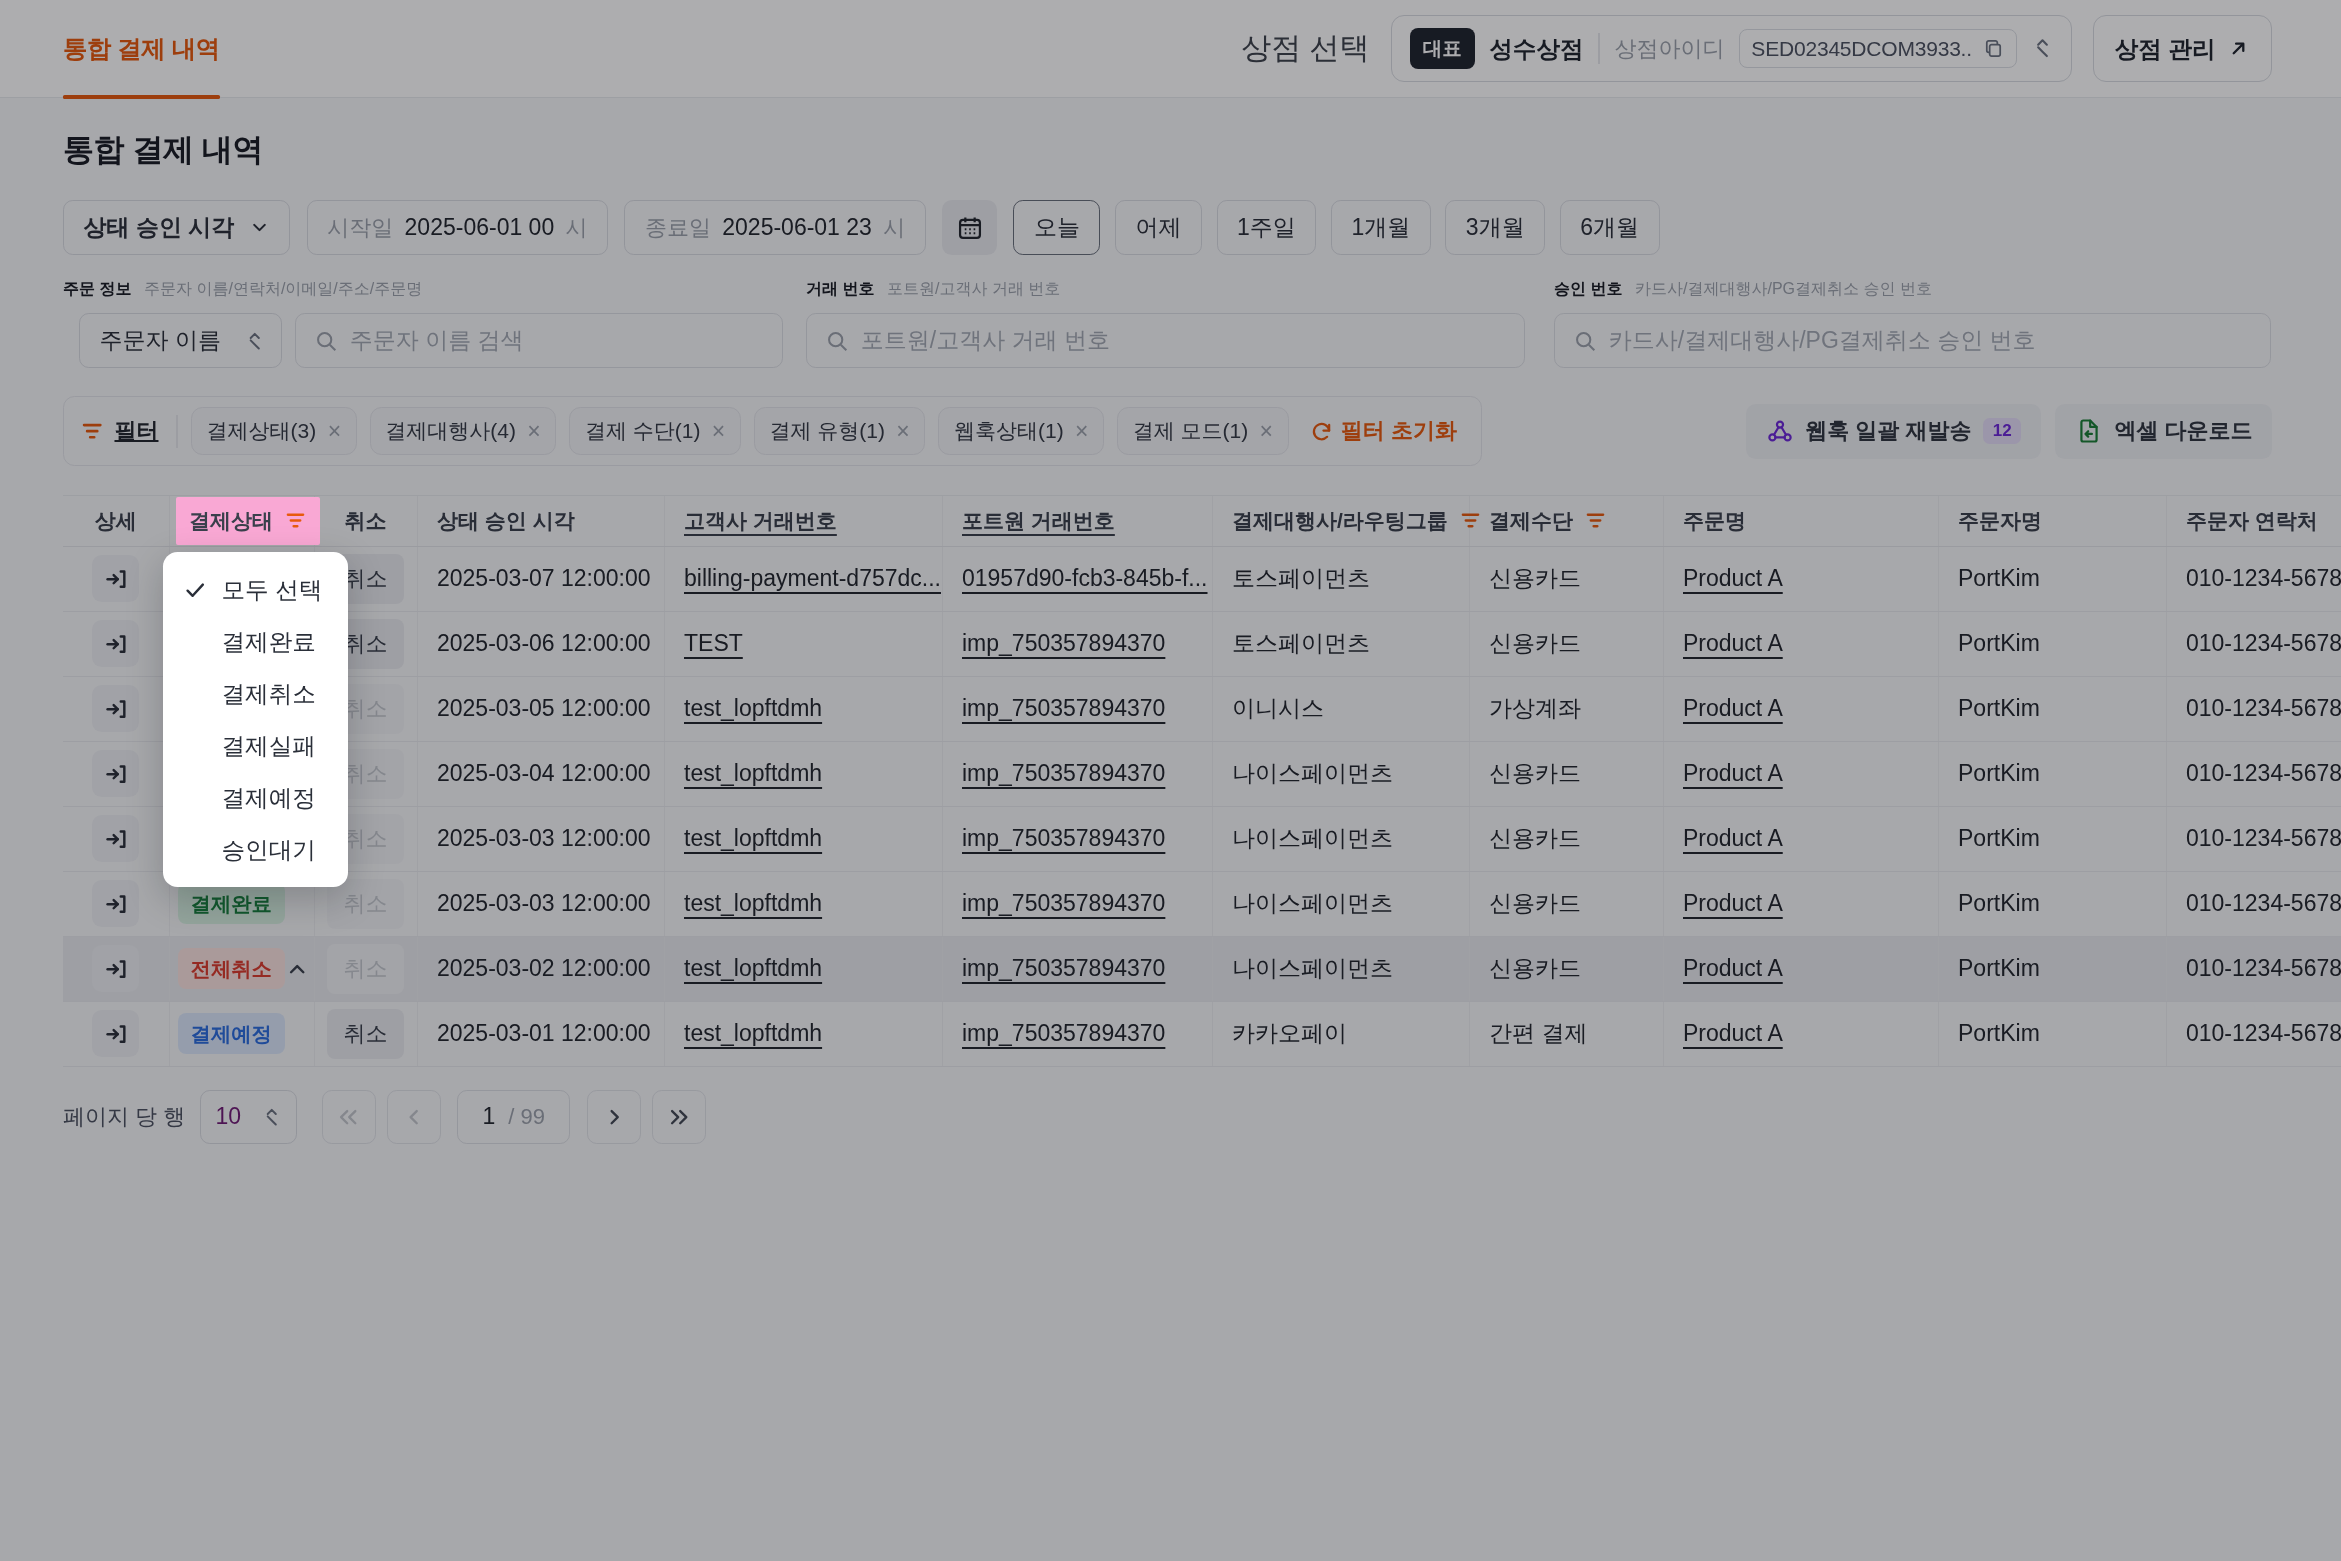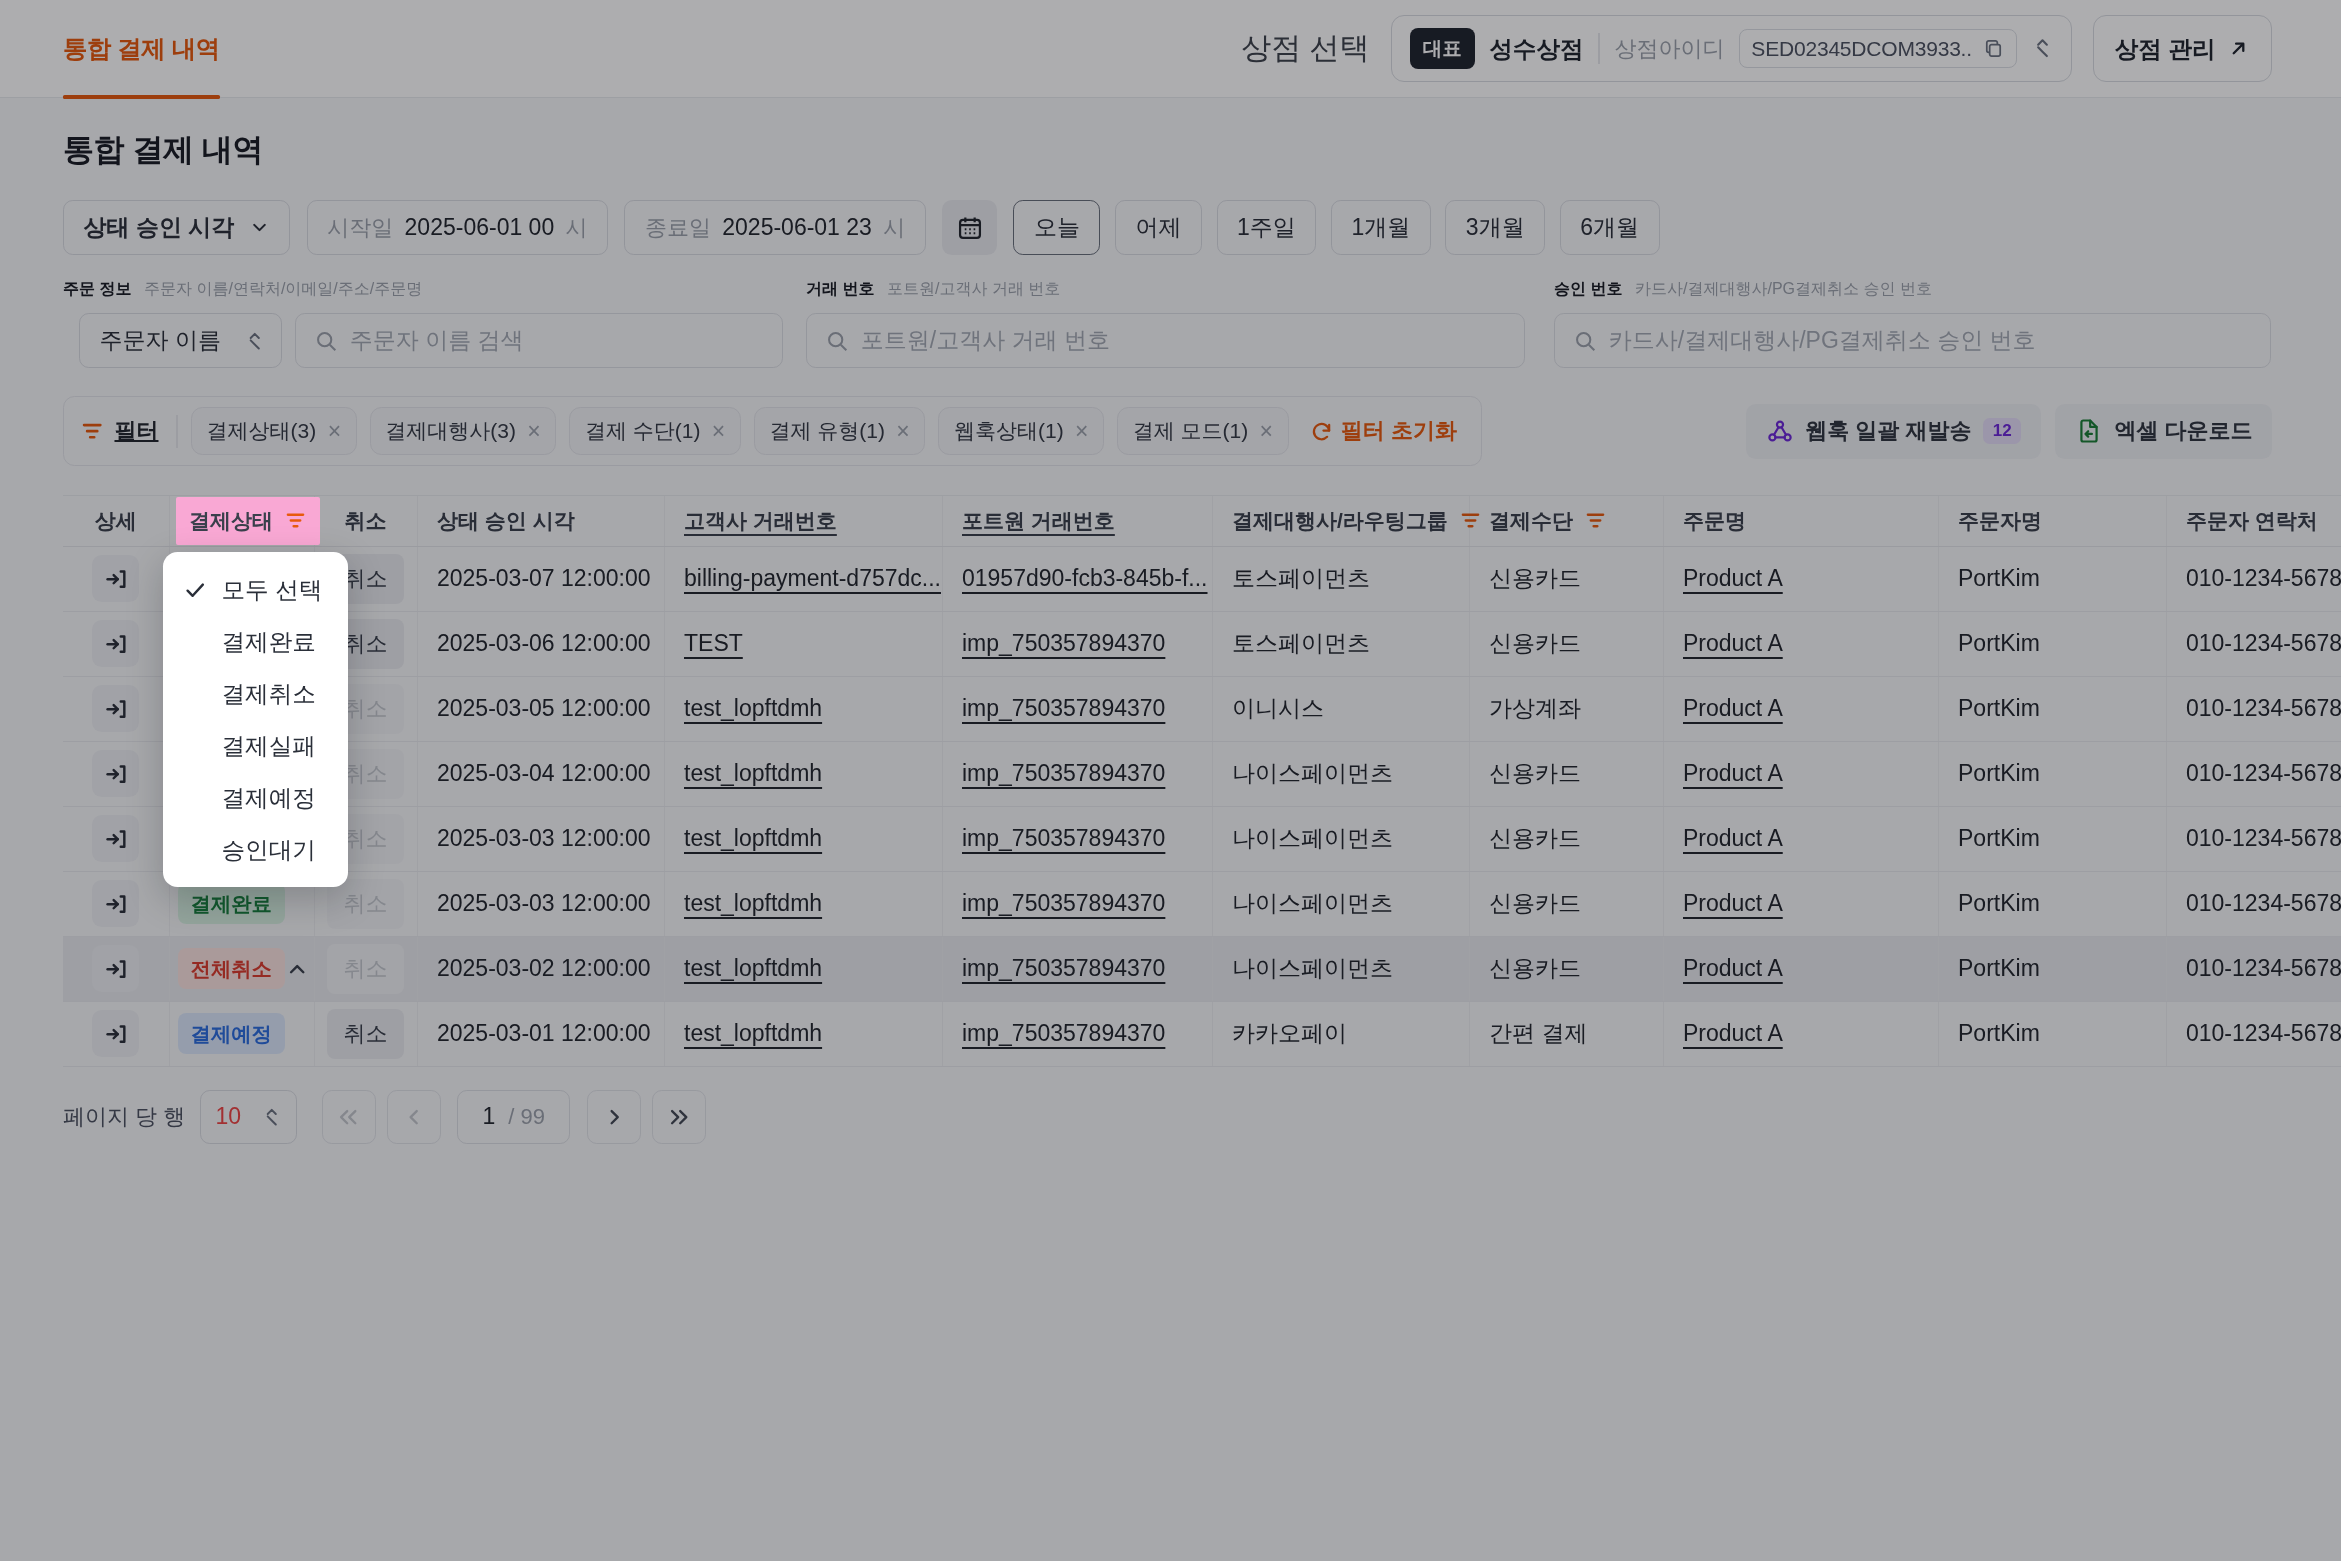--- a/index.html
+++ b/index.html
@@ -92,21 +92,21 @@
 
   
   .status-menu{position:absolute;top:calc(100% + 6.5px);left:-6.5px;width:185px;z-index:60;background:#ffffff;border-radius:14.6px;
     box-shadow:0 11.4px 36px rgba(15,18,24,.22);padding:11.4px 0;}
   .status-item{display:flex;align-items:center;height:52px;padding-left:19.5px;font-size:23.6px;font-weight:500;color:#2a2f39;cursor:pointer;}
   .status-item .chk{width:26px;margin-right:13px;display:flex;align-items:center;justify-content:center;}
 
   
   .pagination{display:flex;align-items:center;gap:14.6px;margin-top:23px;font-size:22px;color:#4b5160;}
   .pp-select{border:1.6px solid #d9dce2;border-radius:9.8px;height:54px;display:flex;align-items:center;gap:21px;padding:0 14.6px;box-sizing:border-box;}
-  .pp-select .pp-val{font-size:23px;color:#ef4444;}
+  .pp-select .pp-val{font-size:23px;color:#701a75;}
   .pg-btn{width:54px;height:54px;border:1.6px solid #e0e3e8;border-radius:9.8px;background:transparent;display:flex;align-items:center;justify-content:center;}
   .pg-box{border:1.6px solid #dcdfe4;border-radius:9.8px;height:54px;display:flex;align-items:center;gap:13px;padding:0 24.4px;box-sizing:border-box;margin:0 4.9px;}
   .pg-box .cur{color:#22262e;font-size:23px;}
   .pg-box .tot{color:#9ba1ab;font-size:22px;}
   .pager-group{display:flex;gap:11.4px;align-items:center;margin-left:9.8px;}
 </style>
 </head>
 <body>
 
 <header class="topbar">
@@ -263,21 +263,21 @@
         </span>
         <span>필터</span>
       </span>
       <i class="fb-div"></i>
       <div id="chips" style="display:flex;gap:13px;align-items:center;">
           <span class="chip">
             <span>결제상태(3)</span>
             <span class="x">×</span>
           </span>
           <span class="chip">
-            <span>결제대행사(3)</span>
+            <span>결제대행사(4)</span>
             <span class="x">×</span>
           </span>
           <span class="chip">
             <span>결제 수단(1)</span>
             <span class="x">×</span>
           </span>
           <span class="chip">
             <span>결제 유형(1)</span>
             <span class="x">×</span>
           </span>

